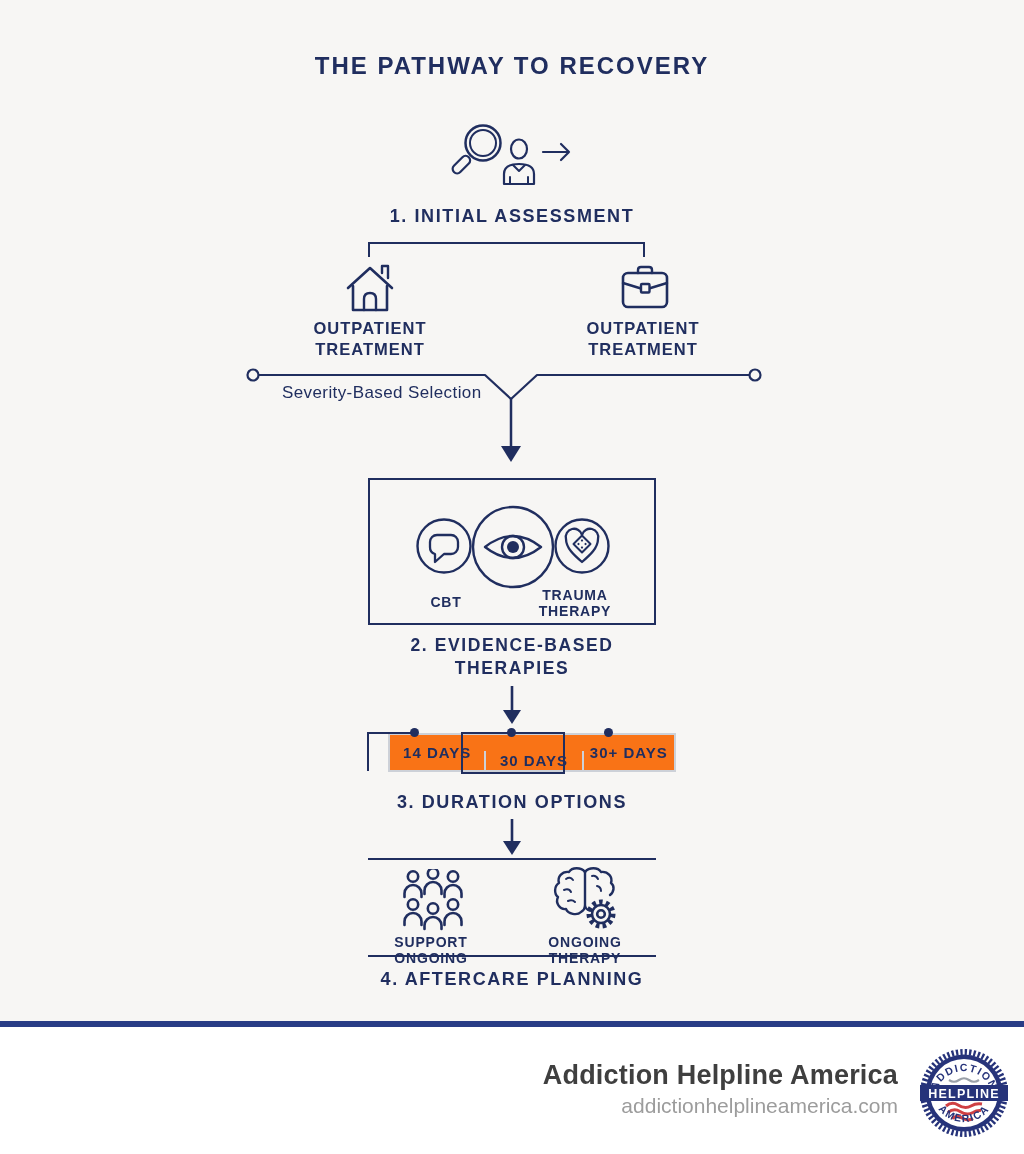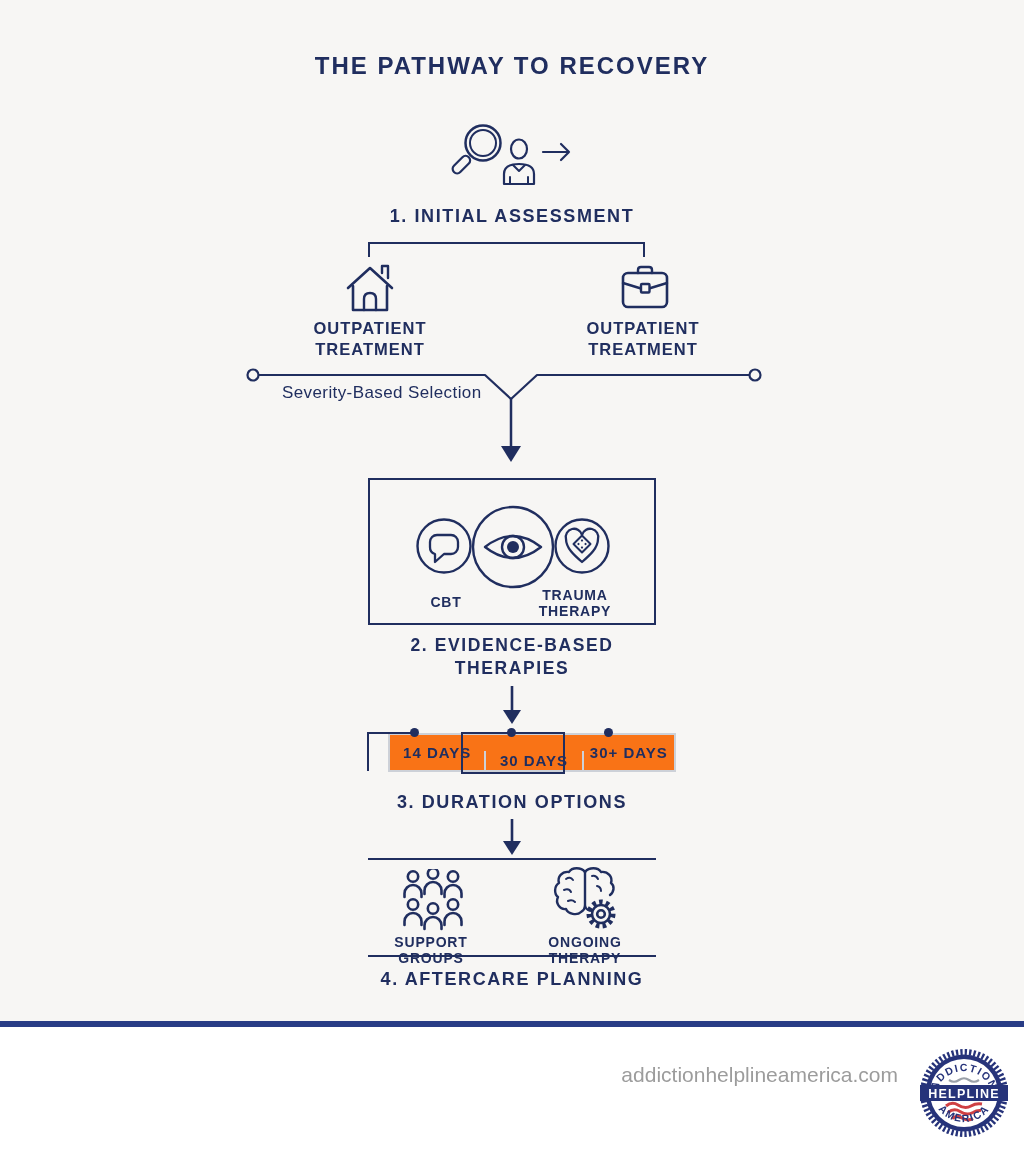--- a/index.html
+++ b/index.html
@@ -202,29 +202,30 @@
       <path d="M 41,12 q 4,-1 6,3" stroke-width="2"></path>
       <path d="M 46,22 q 4,1 4,5" stroke-width="2"></path>
     </g>
     <g>
       <circle cx="50" cy="50" r="11.5" fill="none" stroke="#202e5f" stroke-width="6" stroke-dasharray="3.4 3.1"></circle>
       <circle cx="50" cy="50" r="9" fill="#f7f6f4" stroke="#202e5f" stroke-width="2.6"></circle>
       <circle cx="50" cy="50" r="3.8" fill="none" stroke="#202e5f" stroke-width="2.6"></circle>
     </g>
   </svg>
 
-  <div class="abs circle-label lbl-support">SUPPORT GROUPS</div>
+  <div class="abs circle-label lbl-support">SUPPORT ONGOING</div>
   <div class="abs circle-label lbl-ongoing">ONGOING THERAPY</div>
   <div class="abs after-line line-bottom"></div>
 
   <div class="abs step-label lbl-4">4. AFTERCARE PLANNING</div>
 
   <div class="abs separator"></div>
   <div class="abs footer">
     <div class="brand-block">
+      <div class="brand-name">Addiction Helpline America</div>
       <div class="brand-url">addictionhelplineamerica.com</div>
     </div>
   </div>
 
   <svg class="abs badge" width="90" height="90" viewBox="0 0 90 90">
     <circle cx="45" cy="45" r="41" fill="none" stroke="#26337a" stroke-width="6" stroke-dasharray="2.3 2.1"></circle>
     <circle cx="45" cy="45" r="38.5" fill="#26337a"></circle>
     <circle cx="45" cy="45" r="34" fill="#ffffff"></circle>
     <defs>
       <path id="b-top" d="M 16,52 A 29,29 0 0 1 74,52"></path>

